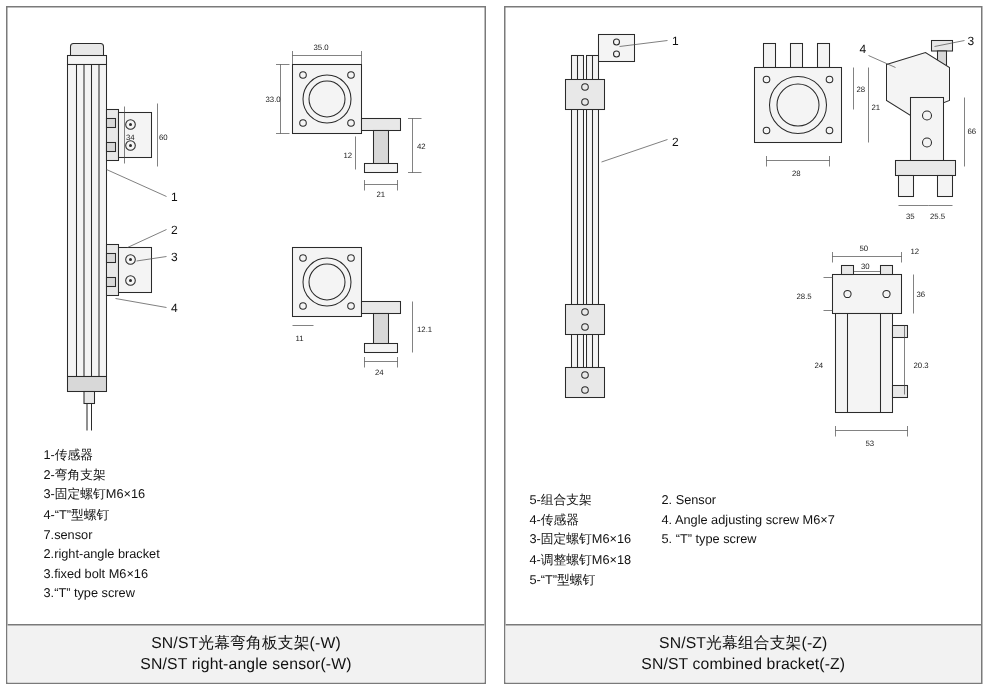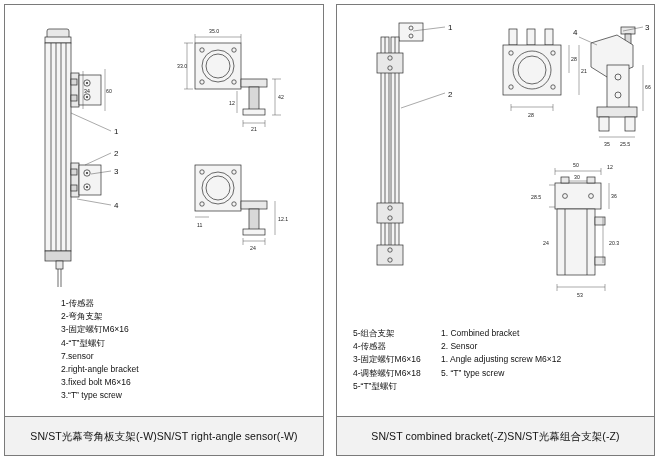--- a/index.html
+++ b/index.html
@@ -22,34 +22,34 @@
   }
   .panel-left{left:4px;width:320px;}
   .panel-right{left:336px;width:319px;}
 
   .caption{
     position:absolute;
     left:0;right:0;bottom:0;
     height:38px;
     border-top:1px solid #7a7a7a;
     background:#f2f2f2;
-    display:flex;
+    display:flex;flex-direction:column;
     align-items:center;justify-content:center;
     line-height:1.35;
   }
   .caption div{font-size:10.5px;color:#111;letter-spacing:.1px;}
 
   .legend{
     position:absolute;
     font-size:8.5px;
     line-height:1.55;
     color:#111;
     white-space:nowrap;
   }
-  .legend-l{left:24px;top:292px;margin-left:32px;}
+  .legend-l{left:24px;top:292px;}
   .legend-r1{left:16px;top:322px;}
   .legend-r2{left:104px;top:322px;}
 
   .drawing{position:absolute;}
 
   svg{display:block;overflow:visible;}
   .ln{stroke:#2b2b2b;stroke-width:.7;fill:none;}
   .thin{stroke:#555;stroke-width:.5;fill:none;}
   .dim{stroke:#444;stroke-width:.45;fill:none;}
   .fillgray{fill:#e8e8e8;stroke:#2b2b2b;stroke-width:.7;}
@@ -334,25 +334,24 @@
 
     <div class="legend legend-r1">
       <div>5-组合支架</div>
       <div>4-传感器</div>
       <div>3-固定螺钉M6×16</div>
       <div>4-调整螺钉M6×18</div>
       <div>5-“T”型螺钉</div>
     </div>
 
     <div class="legend legend-r2">
-      <div>1. Combined bracket</div>
       <div>2. Sensor</div>
-      <div>1. Angle adjusting screw M6×12</div>
+      <div>4. Angle adjusting screw M6×7</div>
       <div>5. “T” type screw</div>
     </div>
 
     <div class="caption">
+      <div>SN/ST光幕组合支架(-Z)</div>
       <div>SN/ST combined bracket(-Z)</div>
-      <div>SN/ST光幕组合支架(-Z)</div>
     </div>
   </div>
 
 </div>
 
 </body></html>

